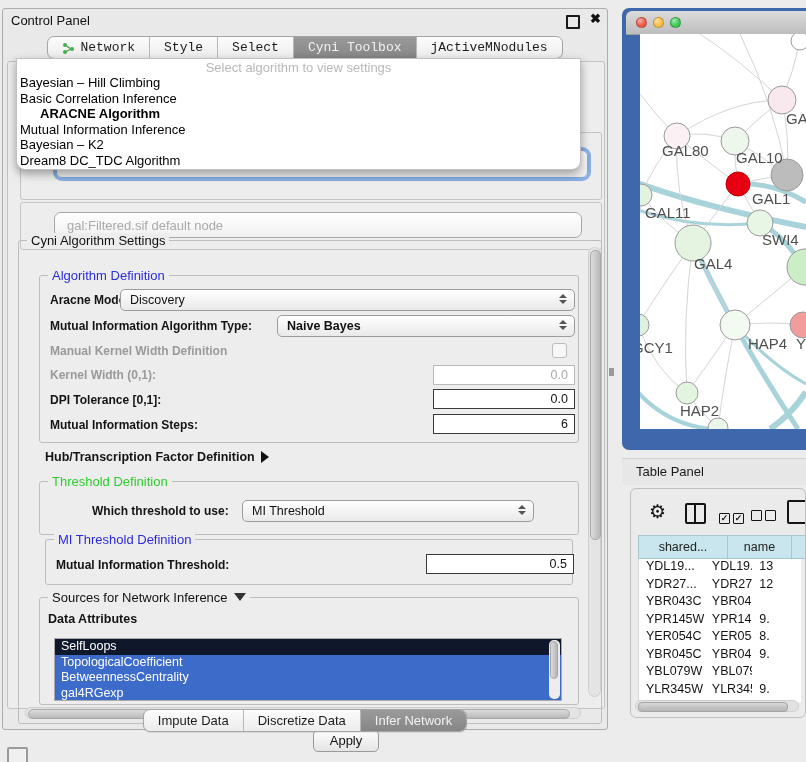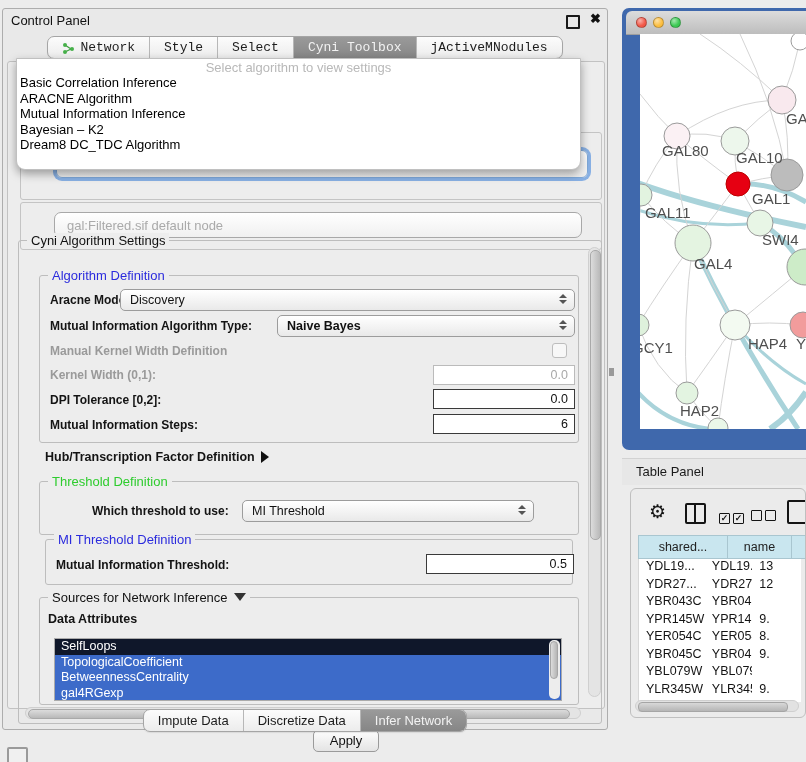--- a/index.html
+++ b/index.html
@@ -37,21 +37,21 @@
     background:linear-gradient(#fff,#eee);box-shadow:0 0 0 3px rgba(110,160,225,.8);}
   .bg-group2{position:absolute;left:12px;top:140px;width:580px;height:46px;border:1px solid #c4c4c4;border-radius:3px;}
   .bg-combo2{position:absolute;left:46px;top:150px;width:528px;height:26px;border:1px solid #a8a8a8;border-radius:7px;
     background:linear-gradient(#fff,#f0f0f0);font-size:13px;color:#aaa;line-height:26px;padding-left:12px;box-sizing:border-box;}
   
   .popup{position:absolute;left:13px;top:49px;width:565px;height:112px;z-index:30;
     background:#fff;border:1px solid #c0c0c0;border-radius:0 0 9px 9px;
     box-shadow:0 4px 10px rgba(0,0,0,.35);box-sizing:border-box;overflow:hidden;}
   .popup-header{font-size:13px;color:#b8b8b8;text-align:center;margin-top:1px;height:15px;}
   .popup-item{font-size:13px;color:#000;line-height:15.6px;padding-left:3px;white-space:nowrap;}
-  .popup-item.bold{font-weight:normal;}
+  .popup-item.bold{font-weight:bold;margin-left:20px;}
   
   .fieldset{position:absolute;border:1px solid #bdbdbd;border-radius:3px;box-sizing:border-box;}
   .legend{position:absolute;top:-8px;left:8px;background:#ededed;padding:0 4px;font-size:13px;color:#111;white-space:nowrap;}
   .legend.blue{color:#2b2bdd;}
   .legend.green{color:#2ecc2e;}
   
   .cyni{left:10px;top:178px;width:584px;height:484px;}
   .vscroll{position:absolute;left:569px;top:6px;width:13px;height:450px;background:#e4e4e4;
     border:1px solid #cfcfcf;border-radius:7px;box-sizing:border-box;}
   .vscroll .thumb{position:absolute;left:1px;top:2px;width:9px;height:288px;border-radius:5px;
@@ -194,21 +194,21 @@
               <i class="dn"></i>
             </span>
         </div>
 
         <span class="row-label dim" style="left:10px;top:68px;">Manual Kernel Width Definition</span>
         <span class="checkbox" style="left:512px;top:67px;"></span>
 
         <span class="row-label dim" style="left:10px;top:92px;">Kernel Width (0,1):</span>
         <div class="tfield dim" style="left:393px;top:89px;width:142px;">0.0</div>
 
-        <span class="row-label" style="left:10px;top:117px;">DPI Tolerance [0,2]:</span>
+        <span class="row-label" style="left:10px;top:117px;">DPI Tolerance [0,1]:</span>
         <div class="tfield dark" style="left:393px;top:113px;width:142px;">0.0</div>
 
         <span class="row-label" style="left:10px;top:142px;">Mutual Information Steps:</span>
         <div class="tfield dark" style="left:393px;top:138px;width:142px;">6</div>
       </div>
 
       <div style="position:absolute;left:26px;top:209px;font-size:12.5px;font-weight:bold;color:#141414;">
         <span>Hub/Transcription Factor Definition</span><span class="tri-right"></span>
       </div>
 
@@ -261,20 +261,21 @@
     <div class="seg">
         <div class="tab">Impute Data</div>
         <div class="tab">Discretize Data</div>
         <div class="tab active">Infer Network</div>
       </div>
   </div>
 
   <div class="popup">
     <div class="popup-header">Select algorithm to view settings</div>
     <div>
+        <div class="popup-item">Bayesian – Hill Climbing</div>
         <div class="popup-item">Basic Correlation Inference</div>
         <div class="popup-item bold">ARACNE Algorithm</div>
         <div class="popup-item">Mutual Information Inference</div>
         <div class="popup-item">Bayesian – K2</div>
         <div class="popup-item">Dream8 DC_TDC Algorithm</div>
       </div>
   </div>
 </div>
 
 <div class="net-window">

